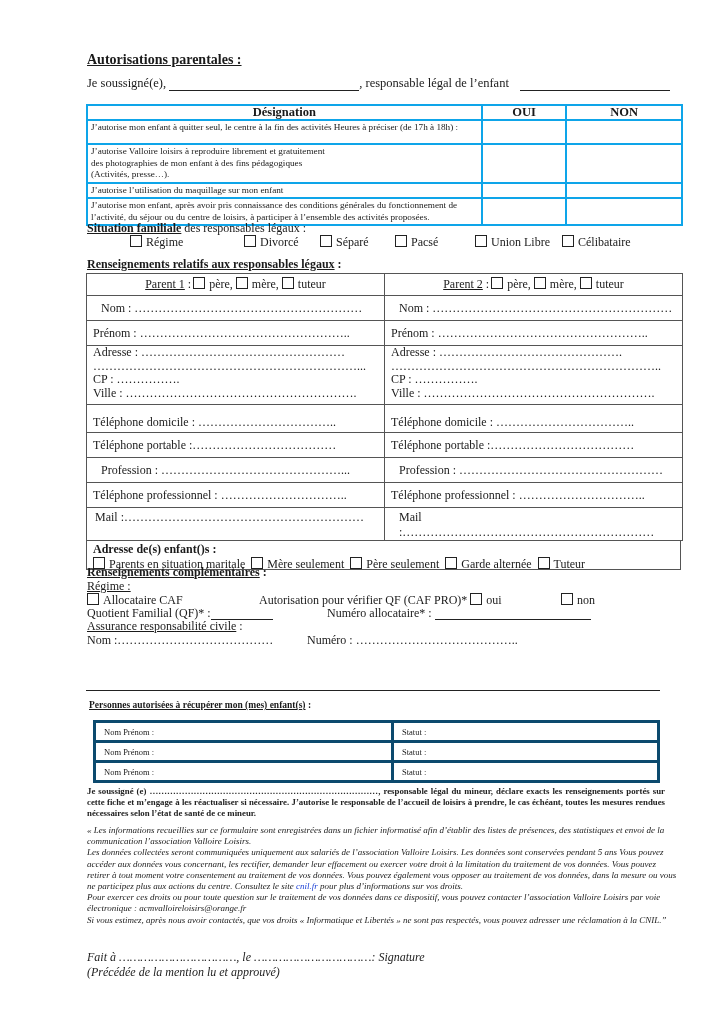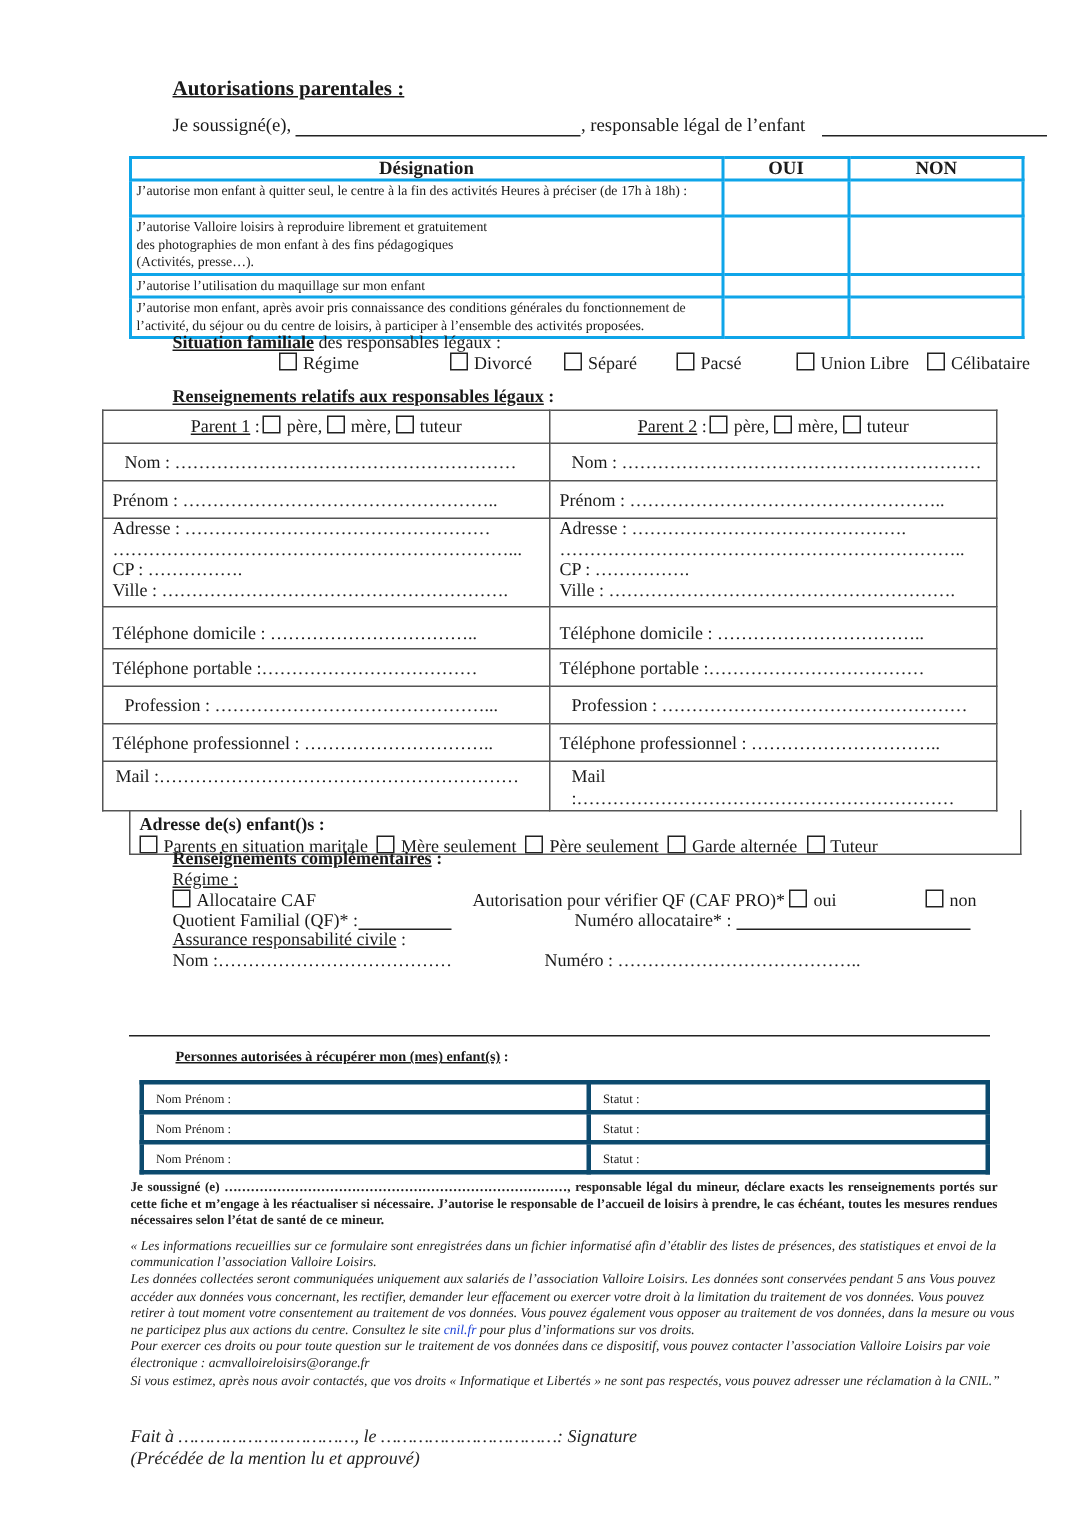--- a/index.html
+++ b/index.html
@@ -1,33 +1,33 @@
 <!DOCTYPE html>
 <html><head>
 <meta charset="utf-8">
 <style>
   html, body { margin: 0; padding: 0; background: #ffffff; }
   body { width: 724px; height: 1024px; position: relative; overflow: hidden;
          font-family: "Liberation Serif", serif; color: #1a1a1a; }
-  .abs { position: absolute; margin-left: 28px; }
+  .abs { position: absolute; }
   .h1 { font-weight: bold; text-decoration: underline; font-size: 14px; }
   .t13 { font-size: 12.5px; }
   .t12 { font-size: 12px; }
   .bold { font-weight: bold; }
   .ul { text-decoration: underline; }
   .cb { display: inline-block; width: 10px; height: 10px; border: 1px solid #222;
         vertical-align: -1px; margin-right: 4px; background: #fff; }
   .line { display: inline-block; border-bottom: 1px solid #222; vertical-align: bottom; }
   table { border-collapse: collapse; }
   
   .desig { position: absolute; left: 86px; top: 104px; width: 597px; font-size: 9.2px; }
   .desig td, .desig th { border: 2px solid #0ea5e9; padding: 1px 3px; vertical-align: top; line-height: 11.5px; }
   .desig th { font-size: 12.5px; font-weight: bold; padding: 0; line-height: 13px; text-align: center; }
   
-  .par { position: absolute; left: 68px; top: 273px; width: 597px; font-size: 12px; }
+  .par { position: absolute; left: 86px; top: 273px; width: 597px; font-size: 12px; }
   .par td { border: 1px solid #555; padding: 0 6px; vertical-align: middle; width: 50%; }
   .par .row { height: 22px; }
   .par .center { text-align: center; }
   .par .ind { padding-left: 14px; }
   .ind2 { padding-left: 18px; }
   .addr { line-height: 13.5px; padding-top: 1px; padding-bottom: 3px; }
   .enfants { position: absolute; left: 86px; top: 540px; width: 595px; height: 30px;
              border: 1px solid #555; border-top: none; font-size: 12px; padding: 2px 6px; box-sizing: border-box; }
   .hr { position: absolute; left: 86px; top: 690px; width: 574px; height: 0; border-top: 1.5px solid #222; }
   .pers { position: absolute; left: 93px; top: 720px; width: 567px; font-size: 8.5px; }

